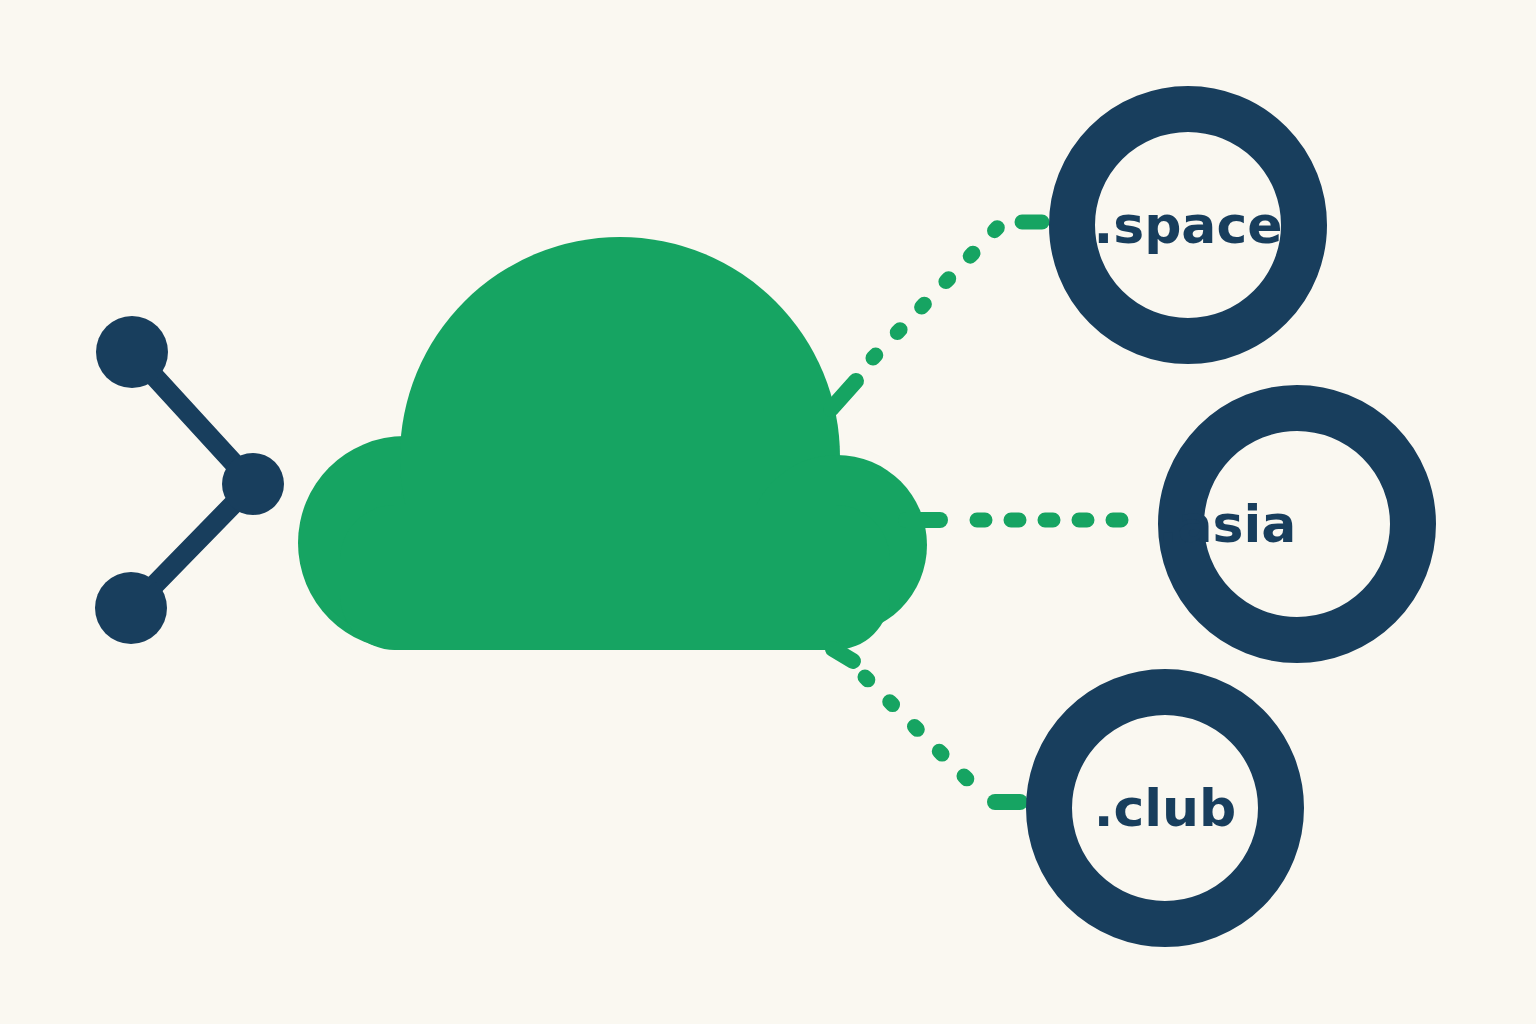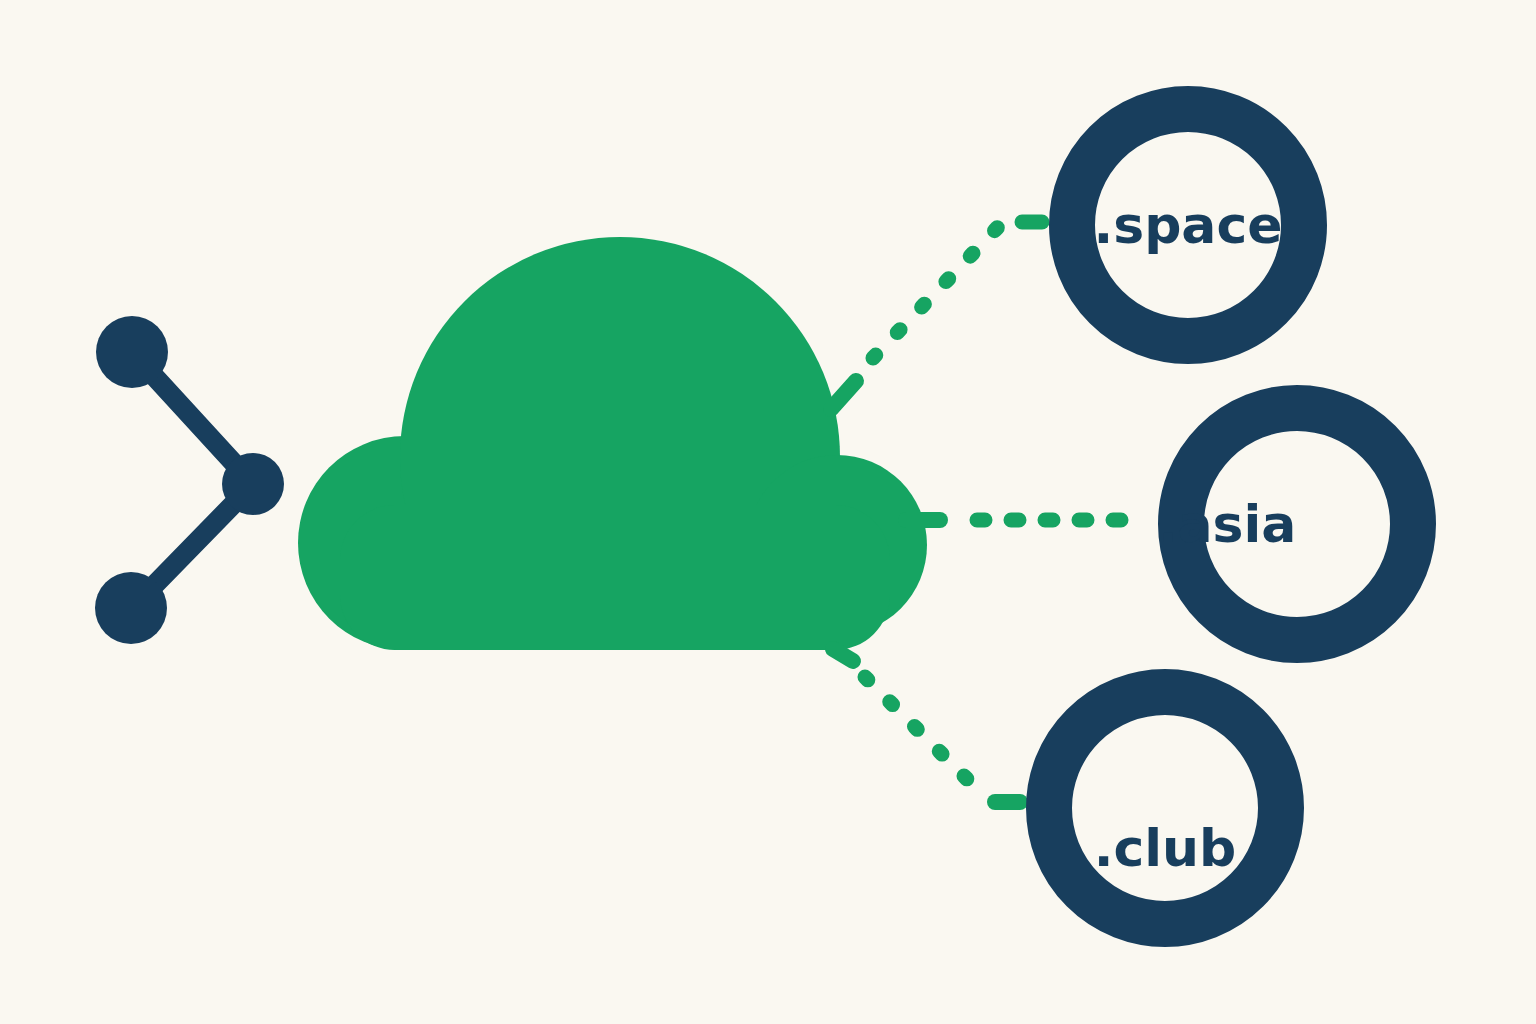--- a/index.html
+++ b/index.html
@@ -31,21 +31,21 @@
     width:220px;height:70px;
     display:flex;align-items:center;justify-content:center;
     color:var(--navy);
     font-size:52px;
     font-weight:700;
     letter-spacing:0px;
     user-select:none;
   }
   .label-space{left:1078px;top:190px;}
   .label-asia{left:1117px;top:489px;}
-  .label-club{left:1055px;top:773px;margin-top:40px;}
+  .label-club{left:1055px;top:773px;}
 </style>
 </head>
 <body>
 
 <div class="stage">
 
   <svg width="1536" height="1024" viewBox="0 0 1536 1024">
 
     <g>
       <line x1="132" y1="352" x2="253" y2="484" class="stroke-navy" stroke-width="20" stroke-linecap="round"></line>

